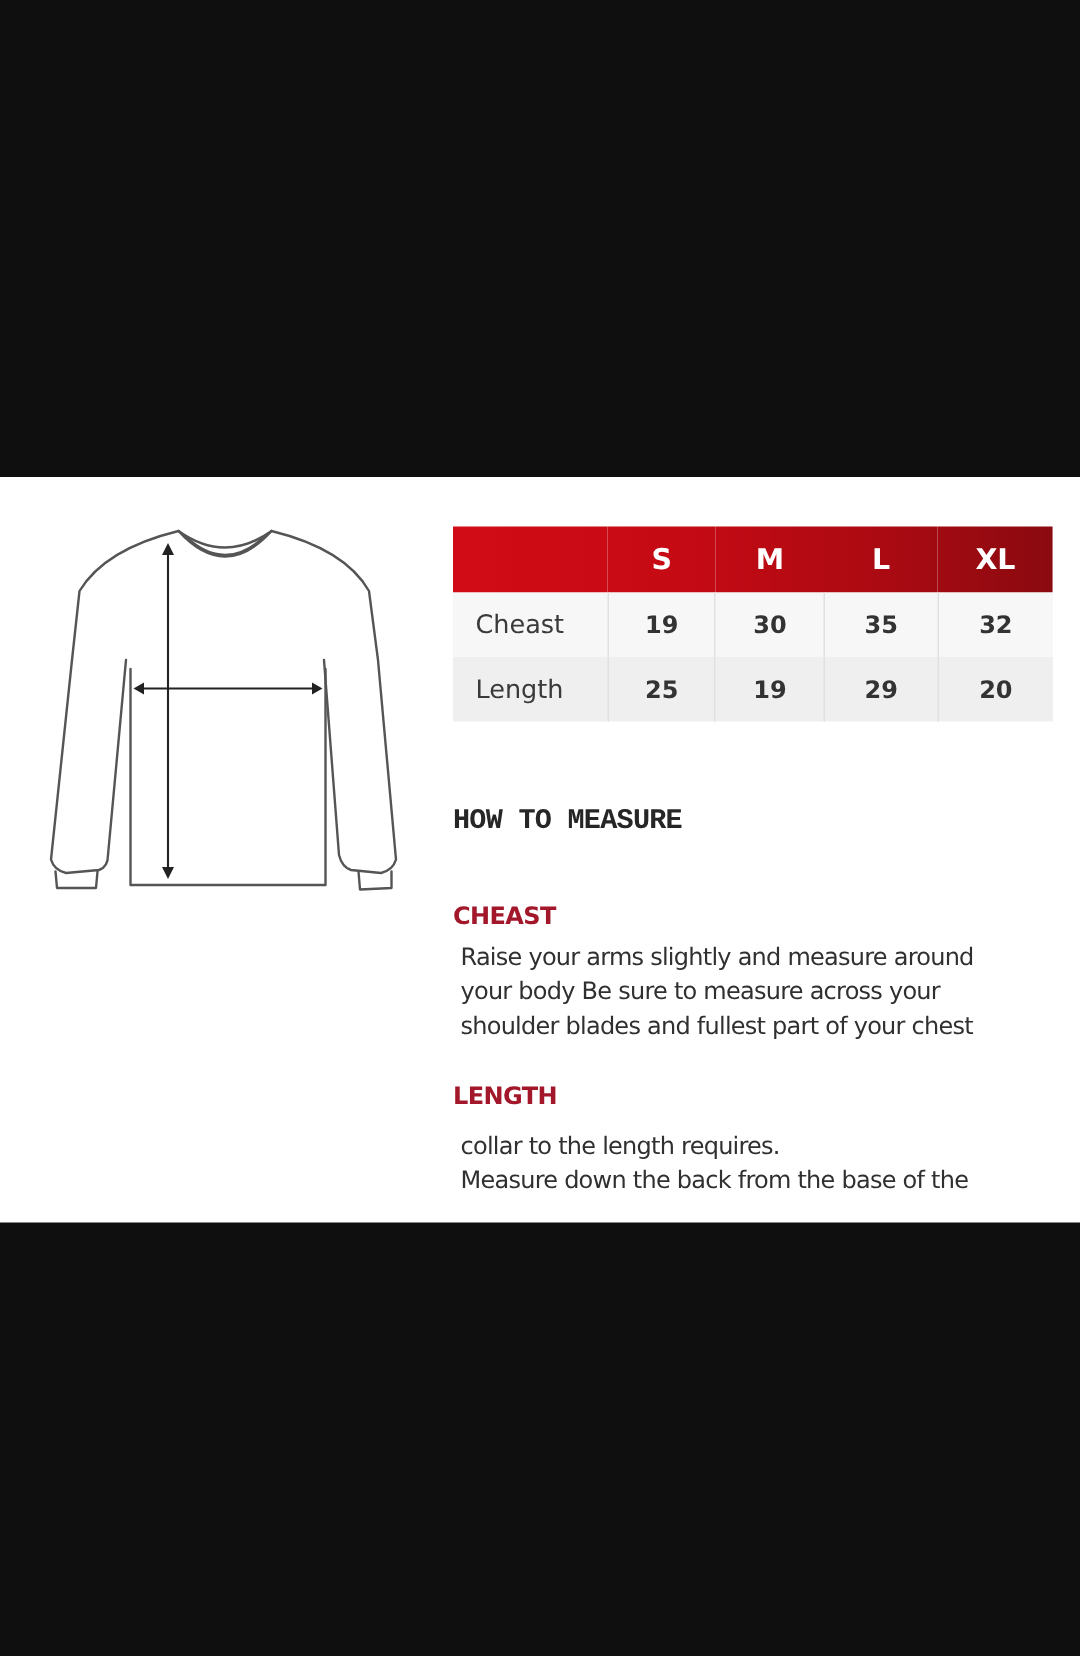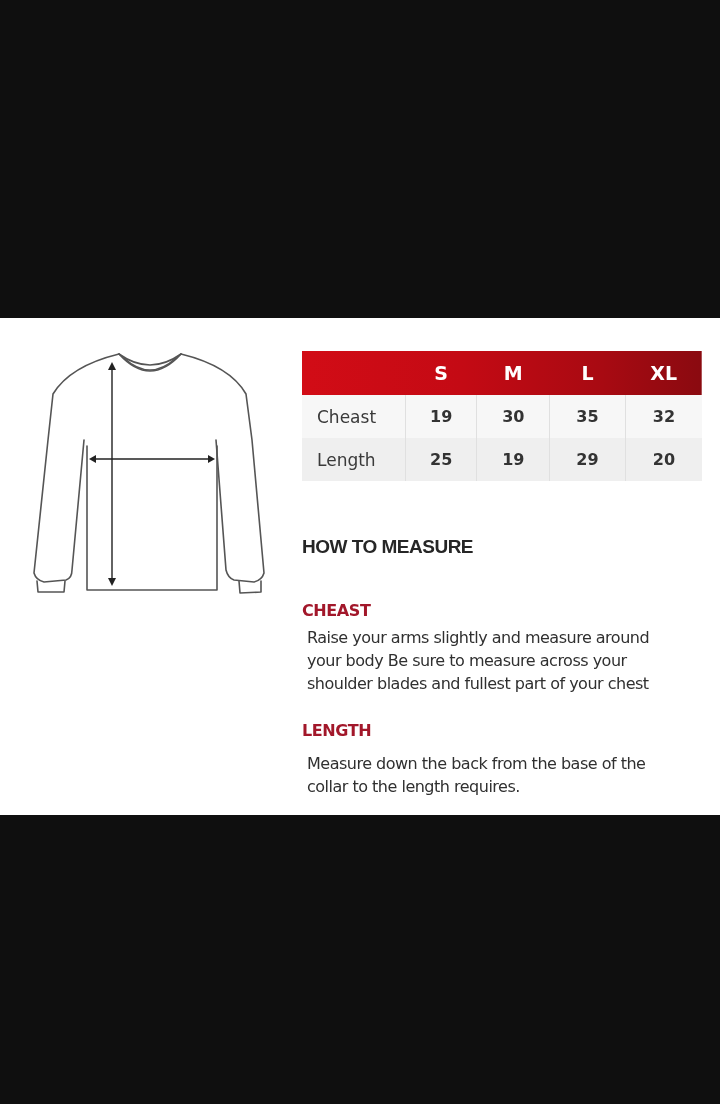--- a/index.html
+++ b/index.html
@@ -69,21 +69,21 @@
     .size-table td.num {
       font-weight: bold;
       font-size: 16px;
     }
     .size-table tbody tr:nth-child(1) { background: #f7f7f7; }
     .size-table tbody tr:nth-child(2) { background: #efefef; }
     .how-title {
       position: absolute;
       left: 302px;
       top: 218px;
-      font-family: Liberation Sans, sans-serif;
+      font-family: Liberation Mono, monospace;
       font-weight: bold;
       font-size: 19px;
       color: #262626;
       letter-spacing: -0.5px;
     }
     .section-label {
       position: absolute;
       left: 302px;
       font-family: "DejaVu Sans", sans-serif;
       font-weight: bold;
@@ -171,18 +171,18 @@
 
     <div class="section-label" style="top:283px">CHEAST</div>
     <div class="section-body" style="top:308px">
       <div>Raise your arms slightly and measure around</div>
       <div>your body Be sure to measure across your</div>
       <div>shoulder blades and fullest part of your chest</div>
     </div>
 
     <div class="section-label" style="top:403px">LENGTH</div>
     <div class="section-body" style="top:434px">
+      <div>collar to the length requires.</div>
       <div>Measure down the back from the base of the</div>
-      <div>collar to the length requires.</div>
     </div>
 
   </div>
 </div>
 
 </body></html>

